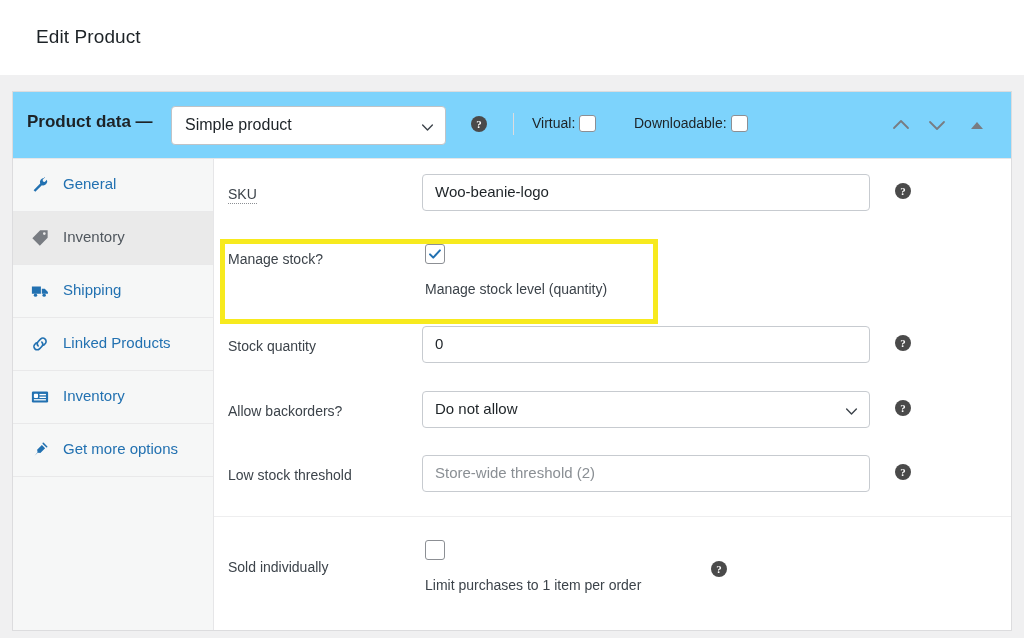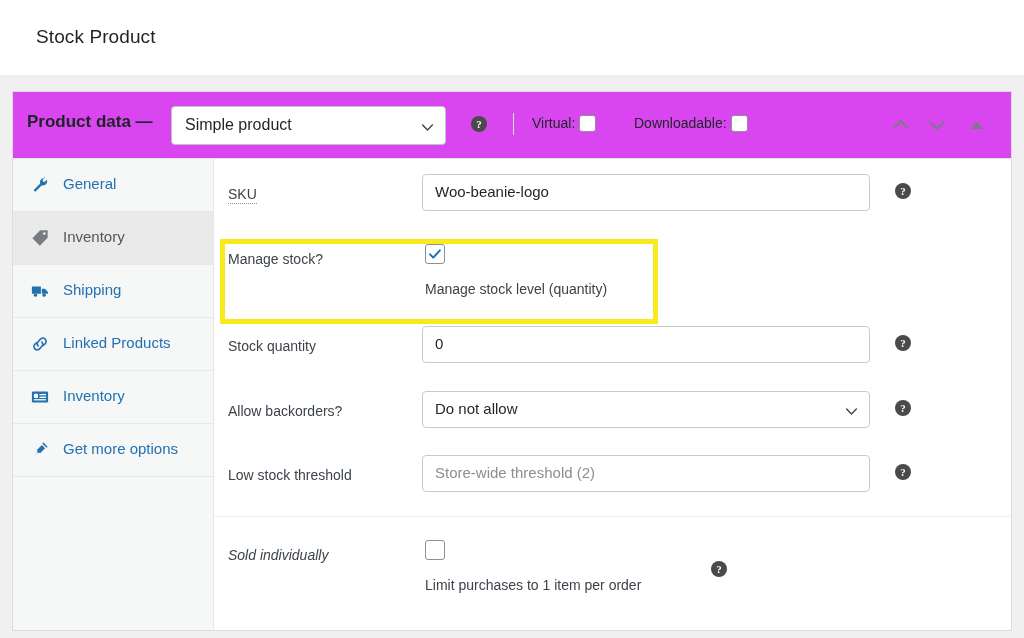--- a/index.html
+++ b/index.html
@@ -34,21 +34,21 @@
     letter-spacing: .1px;
   }
 
   
   .metabox {
     position: absolute;
     left: 12px;
     top: 91px;
     width: 1000px;
     height: 540px;
-    background: #d946ef;
+    background: #7dd3fc;
     border: 1px solid #dcdcde;
     box-sizing: border-box;
   }
 
   .metabox-header {
     position: relative;
     height: 67px;
     border-bottom: 1px solid #e6e6e8;
     box-sizing: border-box;
   }
@@ -297,21 +297,21 @@
     position: absolute;
     font-size: 14px;
     color: #3c434a;
     white-space: nowrap;
   }
 </style>
 </head>
 <body>
 
 <div class="page-header">
-  <div class="page-title">Stock Product</div>
+  <div class="page-title">Edit Product</div>
 </div>
 
 <div class="metabox">
 
   <div class="metabox-header">
 
     <div class="mb-label">Product data —</div>
 
     <div class="type-select">
       <span class="sel-text">Simple product</span>
@@ -452,21 +452,21 @@
       <span class="help-dot row-help" style="top:241px;">?</span>
 
       <div class="field-label" style="left:14px; top:308px;">Low stock threshold</div>
       <div class="text-input" style="left:208px; top:296px;">
         <span class="val placeholder">Store-wide threshold (2)</span>
       </div>
       <span class="help-dot row-help" style="top:305px;">?</span>
 
       <div class="divider-line" style="top:357px;"></div>
 
-      <div class="field-label" style="left:14px; top:388px;font-style:italic;">Sold individually</div>
+      <div class="field-label" style="left:14px; top:400px;">Sold individually</div>
       <div class="cb-square" style="left:211px; top:381px;"></div>
       <div class="cb-desc" style="left:211px; top:418px;">Limit purchases to 1 item per order</div>
       <span class="help-dot" style="position:absolute; left:497px; top:402px;">?</span>
 
     </div>
   </div>
 </div>
 
 <div class="highlight-box"></div>
 

